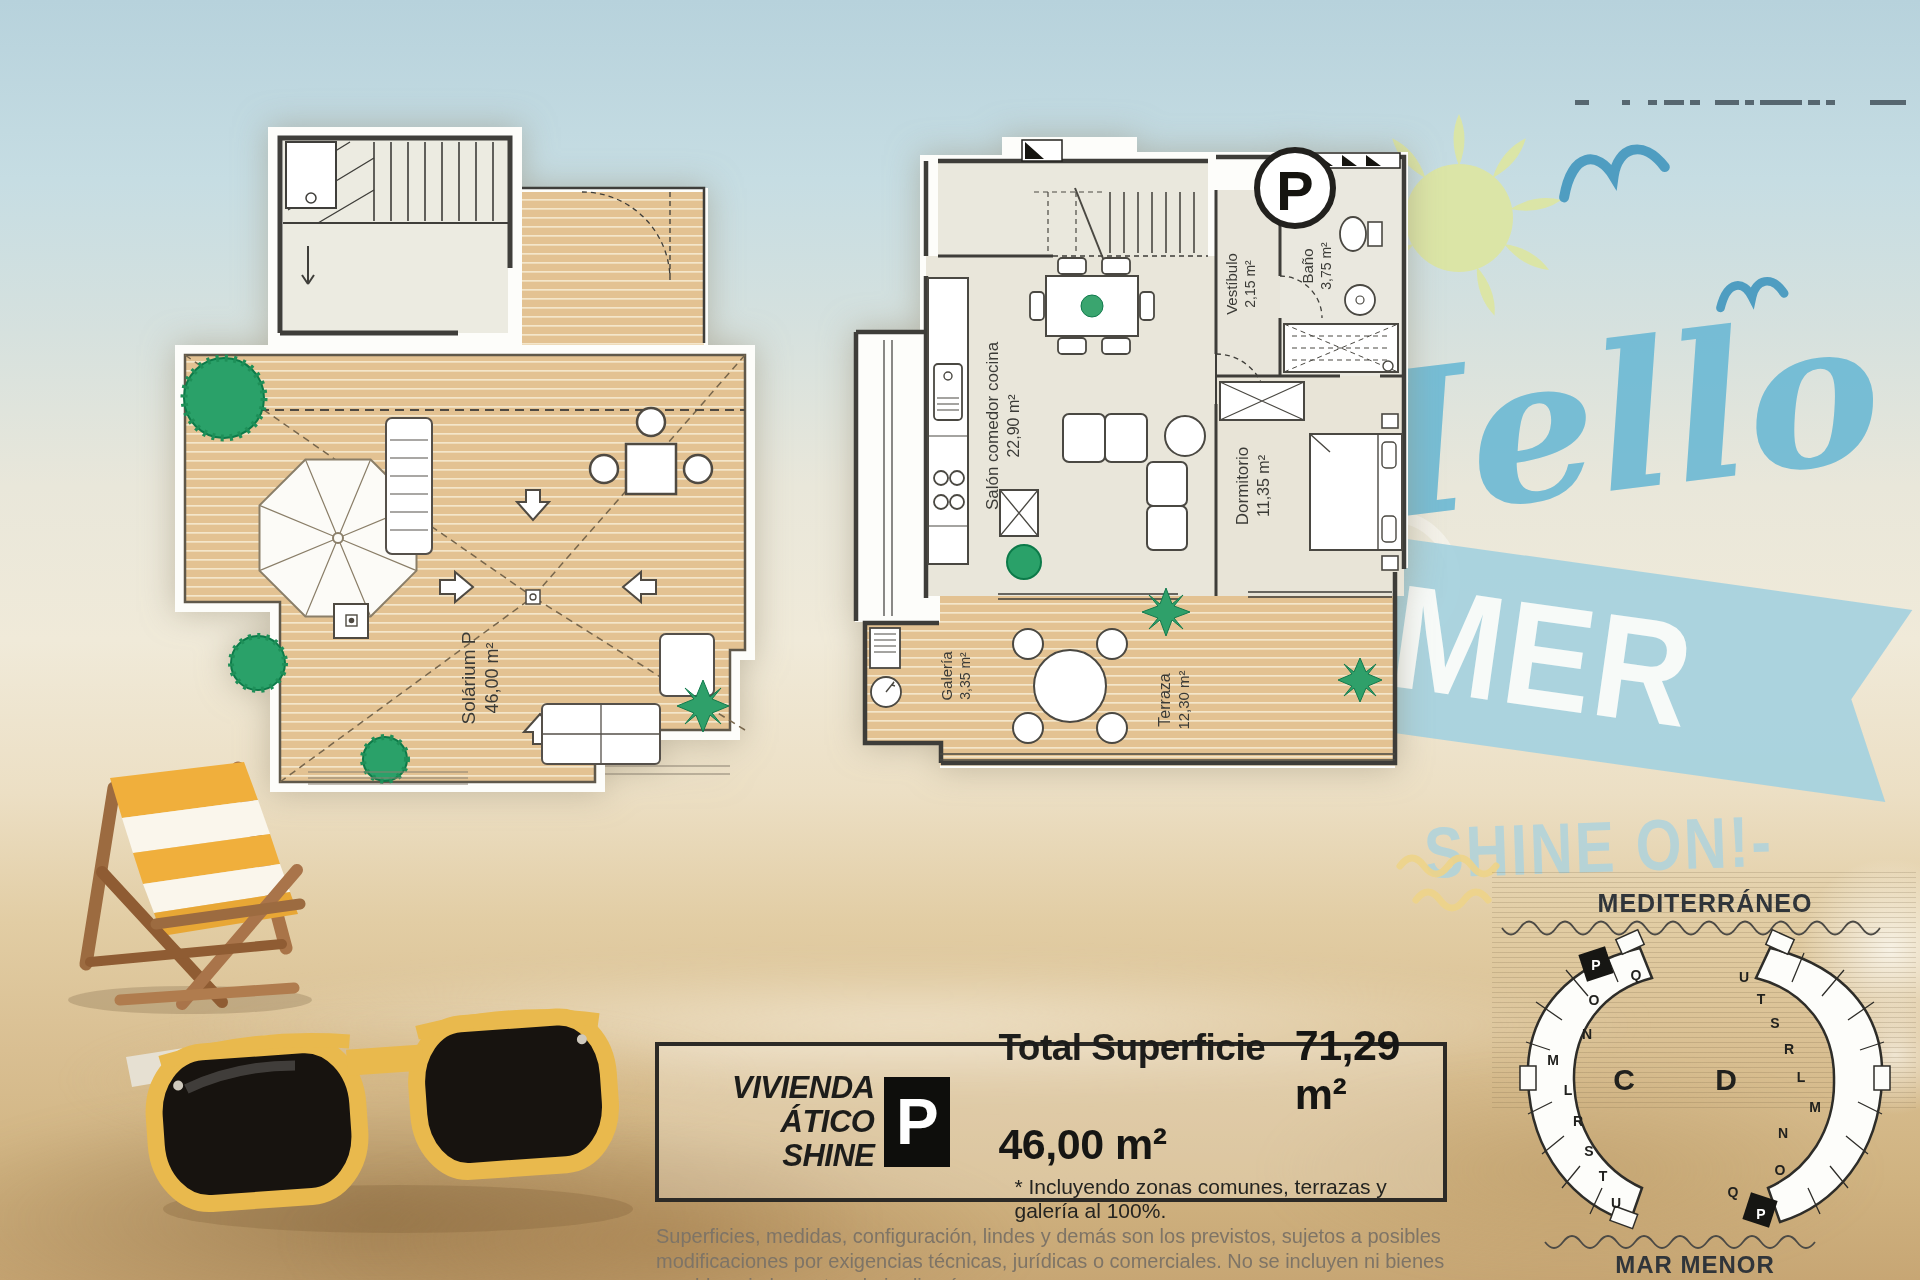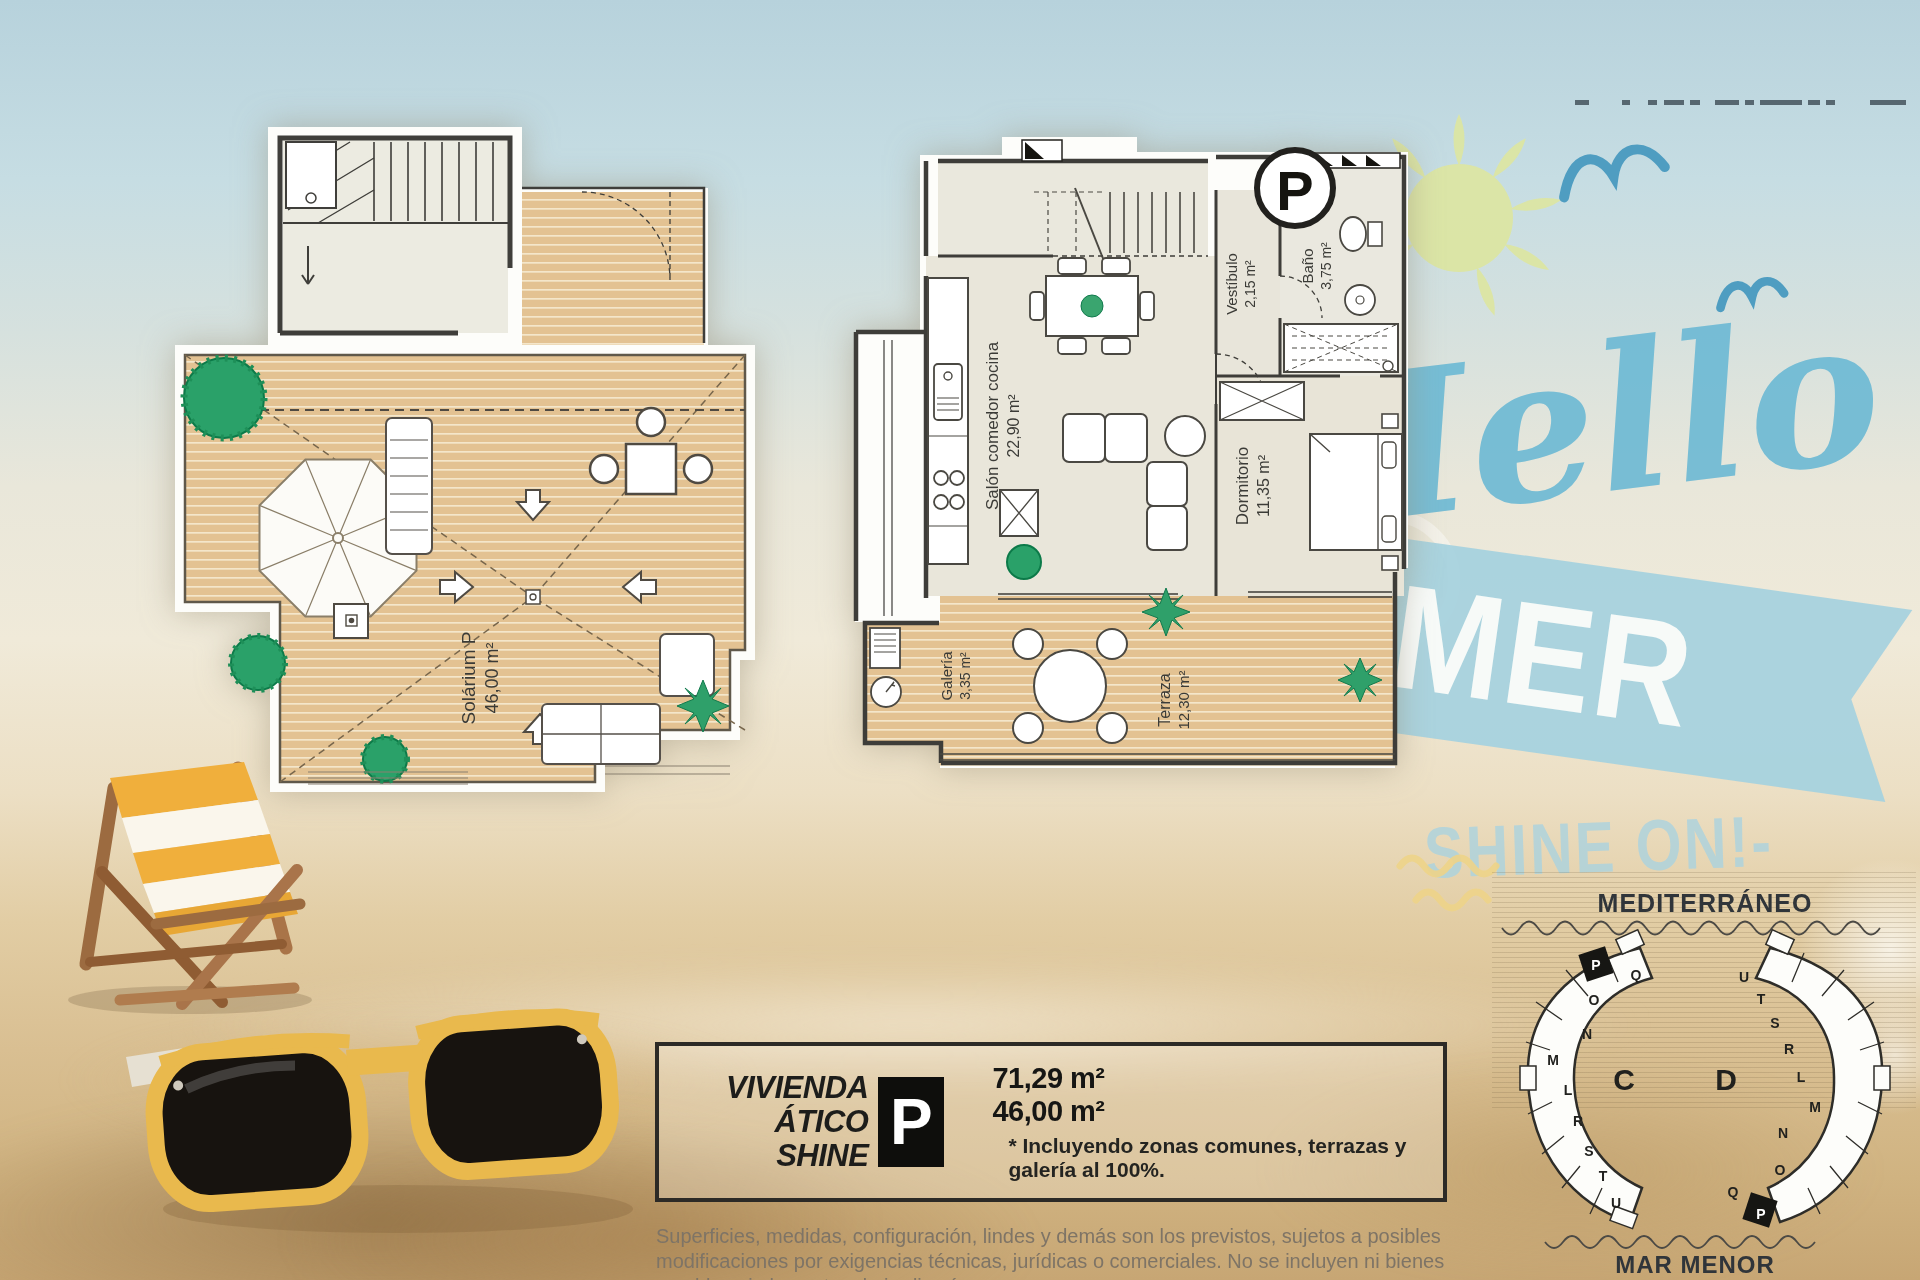--- a/index.html
+++ b/index.html
@@ -23,22 +23,22 @@
   .map-stripes{position:absolute;left:1492px;top:872px;width:424px;height:238px;
     background:repeating-linear-gradient(180deg,rgba(110,92,62,.20) 0 1px,rgba(110,92,62,0) 1px 5px);}
   .info-box{position:absolute;left:655px;top:1042px;width:792px;height:160px;border:4px solid #2c2a26;
     background:rgba(252,248,240,.28);display:flex;align-items:center;box-sizing:border-box;}
   .ib-title{width:186px;text-align:right;font-weight:bold;font-size:31px;line-height:1.1;color:#1d1d1b;margin-left:64px;letter-spacing:-.5px;font-style:italic;}
   .ib-badge{width:66px;height:90px;background:#0e0e0c;color:#fff;font-weight:bold;font-size:64px;
     display:flex;align-items:center;justify-content:center;margin-left:10px;flex:none;}
   .ib-right{margin-left:48px;}
   .ib-row{display:flex;align-items:baseline;line-height:1.15;}
   .ib-label{font-size:37px;font-weight:bold;color:#1d1d1b;width:336px;letter-spacing:-.5px;}
-  .ib-value{font-size:29px;font-weight:bold;color:#161614;letter-spacing:-.5px;}
-  .ib-note{font-size:21px;font-weight:bold;color:#242421;margin-top:6px;margin-left:16px;}
+  .ib-value{font-size:43px;font-weight:bold;color:#161614;letter-spacing:-.5px;}
+  .ib-note{font-size:21px;font-weight:normal;color:#242421;margin-top:6px;margin-left:16px;}
   .disclaimer{position:absolute;left:656px;top:1224px;width:830px;font-size:20px;line-height:1.25;color:#7e7466;}
 </style>
 </head>
 <body>
 
 <div id="canvas">
 
   <div class="blob b4"></div>
   <div class="blob b5"></div>
   <div class="blob b1"></div>
@@ -335,20 +335,21 @@
   </svg>
 
   <div class="info-box">
     <div class="ib-title">
       <div>VIVIENDA</div>
       <div>ÁTICO SHINE</div>
     </div>
     <div class="ib-badge">P</div>
     <div class="ib-right">
       <div class="ib-row">
+        <span class="ib-label">Total Superficie</span>
         <span class="ib-value">71,29 m²</span>
       </div>
       <div class="ib-row">
         <span class="ib-value">46,00 m²</span>
       </div>
       <div class="ib-note">* Incluyendo zonas comunes, terrazas y galería al 100%.</div>
     </div>
   </div>
 
   <div class="disclaimer">Superficies, medidas, configuración, lindes y demás son los previstos, sujetos a posibles modificaciones por exigencias técnicas, jurídicas o comerciales. No se incluyen ni bienes muebles ni elementos de jardinería.</div>

